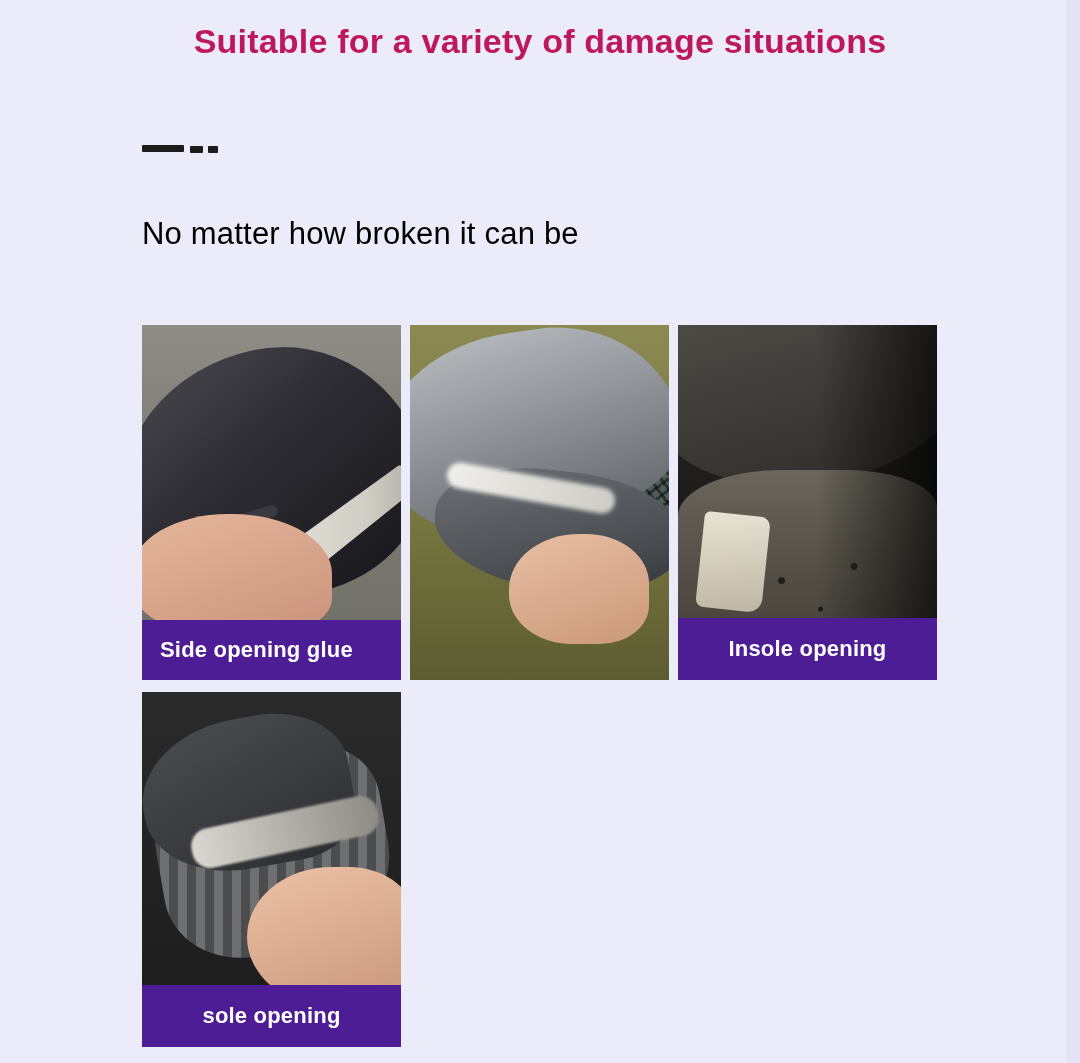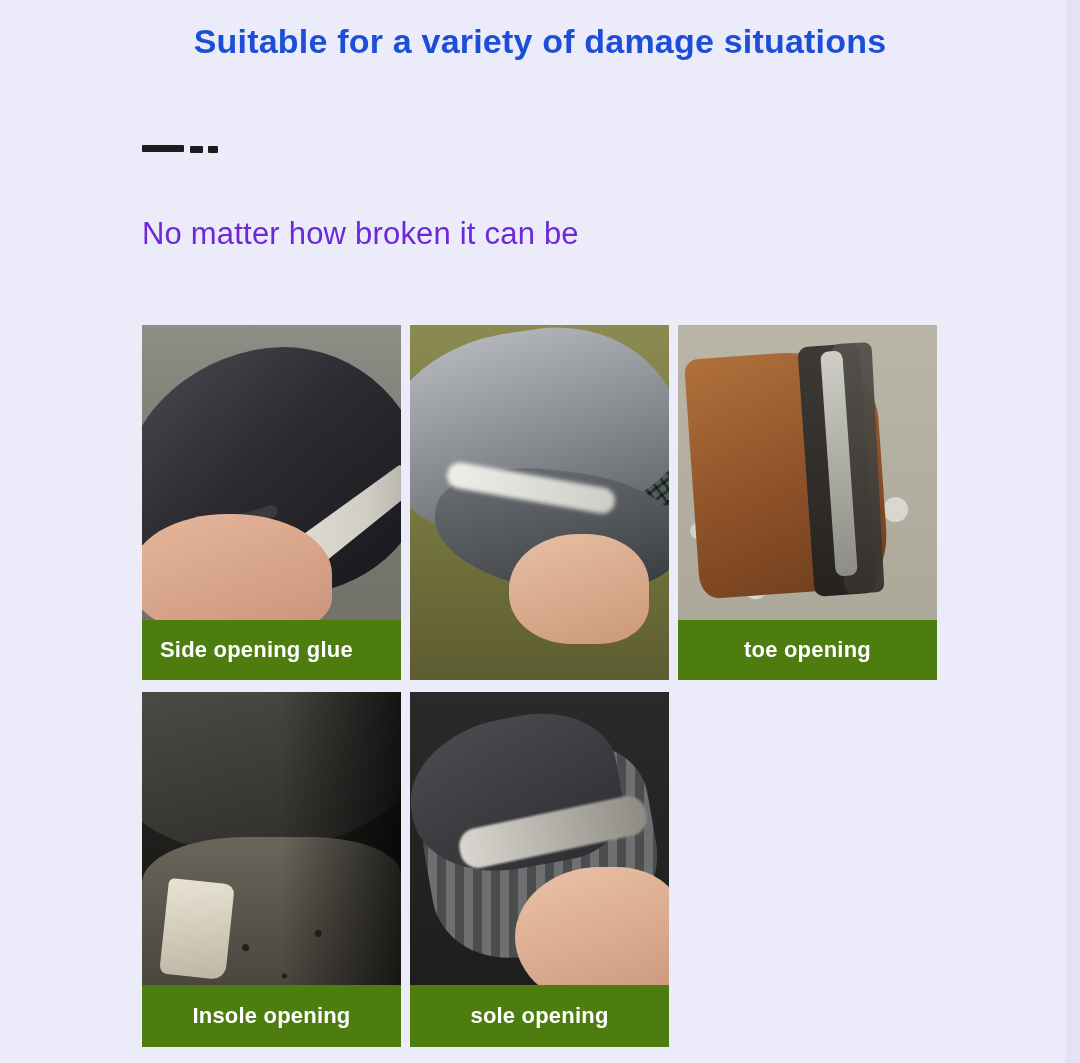--- a/index.html
+++ b/index.html
@@ -30,21 +30,21 @@
     background: #e4e2f6;
   }
   .headline {
     position: absolute;
     top: 22px;
     left: 0;
     width: 1080px;
     text-align: center;
     font-size: 34px;
     font-weight: bold;
-    color: #1d4ed8;
+    color: #be185d;
     letter-spacing: 0.2px;
   }
   .dash-mark {
     position: absolute;
     top: 136px;
     left: 142px;
     width: 90px;
     height: 26px;
   }
   .dash-mark .seg1 {
@@ -72,21 +72,21 @@
     width: 10px;
     height: 7px;
     background: #1c1c1c;
     border-radius: 1px;
   }
   .subhead {
     position: absolute;
     top: 216px;
     left: 142px;
     font-size: 31px;
-    color: #6d28d9;
+    color: #000000;
     font-weight: 500;
     letter-spacing: 0.2px;
   }
   .grid {
     position: absolute;
     top: 325px;
     left: 142px;
     width: 796px;
     display: flex;
     flex-wrap: wrap;
@@ -103,21 +103,21 @@
     position: absolute;
     inset: 0;
     overflow: hidden;
   }
   .caption {
     position: absolute;
     left: 0;
     bottom: 0;
     width: 100%;
     height: 60px;
-    background: #4d7c0f;
+    background: #4c1d95;
     color: #ffffff;
     font-size: 22px;
     font-weight: bold;
     display: flex;
     align-items: center;
     justify-content: center;
     letter-spacing: 0.2px;
   }
   .card.row2 .caption { height: 62px; }
   .caption.left { justify-content: flex-start; padding-left: 18px; }
@@ -341,31 +341,20 @@
         <div class="scene s2">
           <div class="mesh"></div>
           <div class="upper2"></div>
           <div class="flap"></div>
           <div class="whitefuzz"></div>
           <div class="hand2"></div>
         </div>
       </div>
     </div>
 
-    <div class="card">
-      <div class="photo">
-        <div class="scene s3">
-          <div class="boot"></div>
-          <div class="darkstrip"></div>
-          <div class="soleEdge"></div>
-          <div class="split"></div>
-        </div>
-      </div>
-      <div class="caption">toe opening</div>
-    </div>
 
     <div class="card row2">
       <div class="photo">
         <div class="scene s4">
           <div class="fabric"></div>
           <div class="floor"></div>
           <div class="speck"></div>
           <div class="insole"></div>
           <div class="shadowR"></div>
         </div>

